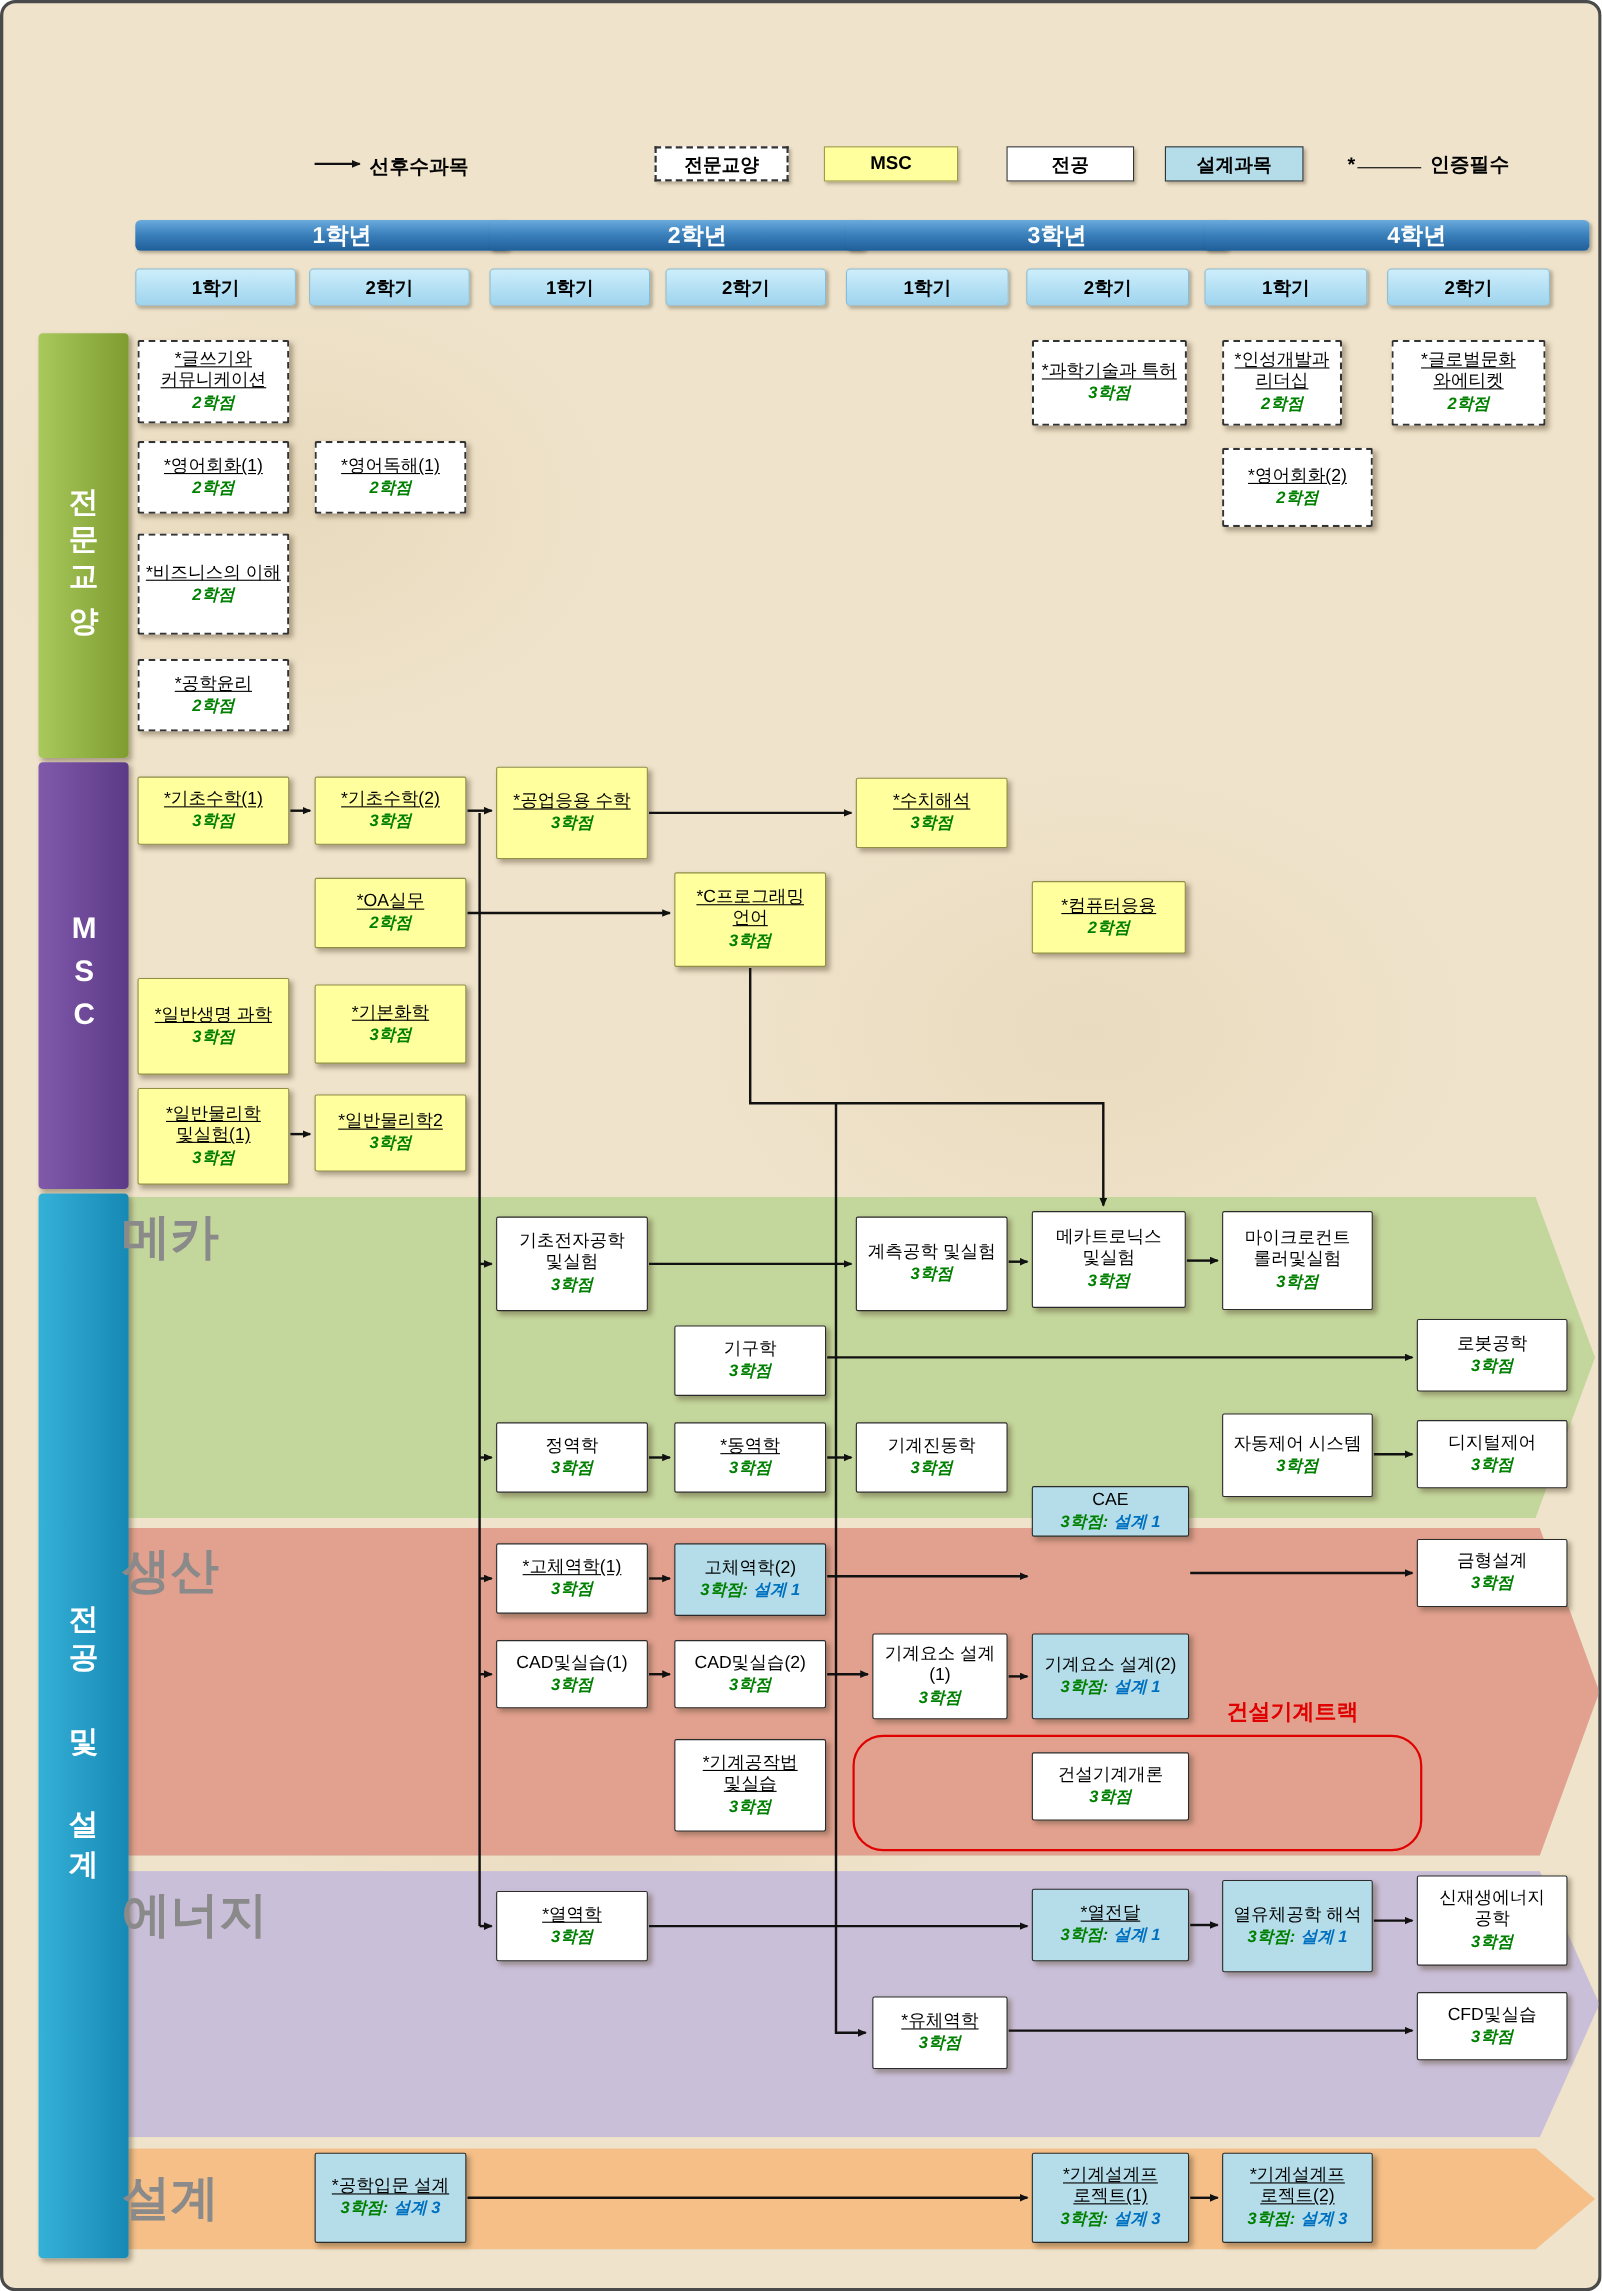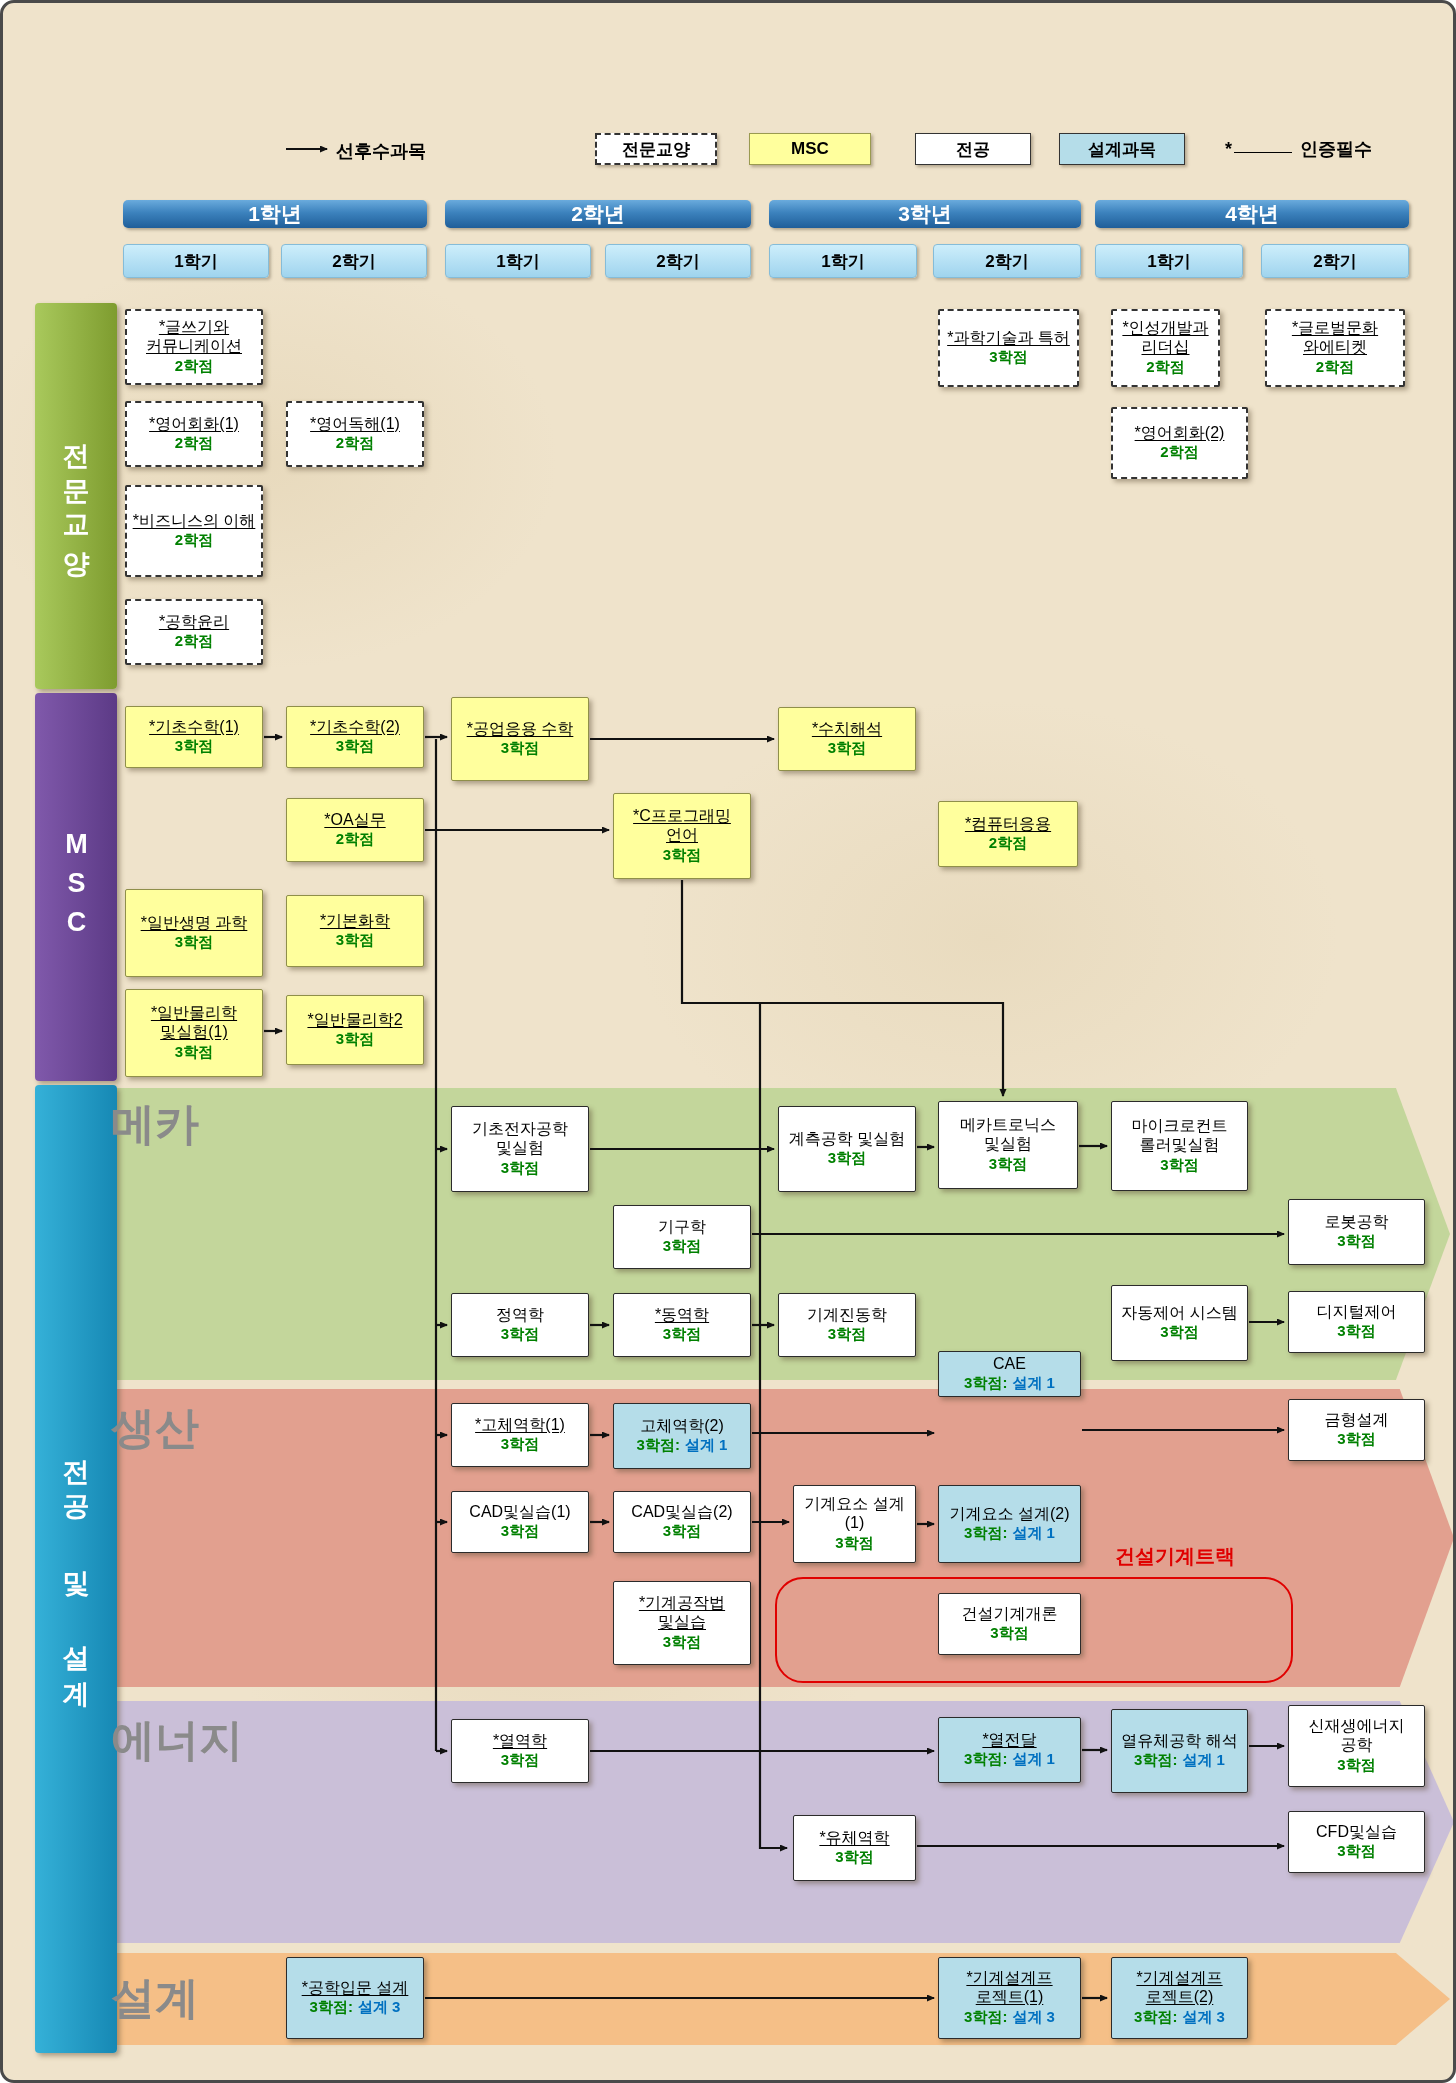--- a/index.html
+++ b/index.html
@@ -22,21 +22,21 @@
   .lg-msc{background:#ffff9d;border:1px solid #9a9a50;}
   .lg-major{background:#fff;border:1.5px solid #333;}
   .lg-design{background:#b5dde9;border:1.5px solid #333;}
   .legend-required{position:absolute;display:flex;align-items:center;height:32px;
     font-size:18px;font-weight:bold;color:#000;}
   .blank-line{display:inline-block;width:58px;height:1px;border-bottom:1.6px solid #000;margin:6px 8px 0 2px;}
   
   .year{position:absolute;top:197px;height:28px;display:flex;align-items:center;justify-content:center;
     color:#fff;font-weight:bold;font-size:21px;border-radius:5px;
     background:linear-gradient(180deg,#6aabdd 0%,#3c82bd 45%,#1f5e99 100%);
-    box-shadow:2px 2px 3px rgba(60,50,30,.35);}
+    box-shadow:2px 2px 3px rgba(60,50,30,.35);padding-left:36px;}
   .semester{position:absolute;top:241px;height:34px;display:flex;align-items:center;justify-content:center;
     font-size:17px;font-weight:bold;color:#000;border-radius:4px;box-sizing:border-box;
     background:linear-gradient(180deg,#cdeefb,#9fd4ee);border:1px solid #85bcd8;
     box-shadow:2px 2px 3px rgba(60,50,30,.3);}
   
   .side-bar{position:absolute;left:32px;width:82px;display:flex;align-items:center;justify-content:center;
     border-radius:4px;box-shadow:3px 3px 5px rgba(90,75,50,.45);z-index:6;}
   .side-bar span{writing-mode:vertical-rl;text-orientation:upright;color:#fff;font-weight:bold;
     font-size:27px;letter-spacing:9px;}
   .bar-liberal{background:linear-gradient(90deg,#a9c95c,#7e9c2f);}
@@ -49,21 +49,21 @@
   
   .course{position:absolute;display:flex;flex-direction:column;justify-content:center;align-items:center;
     text-align:center;background:#fff;border:1.5px solid #2b2b2b;border-radius:2px;
     box-shadow:3px 3px 5px rgba(90,75,50,.45);padding:2px 4px;box-sizing:border-box;z-index:20;}
   .course.liberal{border:2px dashed #333;background:#fff;}
   .course.msc{background:#ffff9d;border:1px solid #8f8f4a;}
   .course.major{background:#fff;}
   .course.design{background:#b5dde9;align-items:center;}
   .course-title{font-size:16px;line-height:1.18;color:#000;word-break:keep-all;}
   .course.starred .course-title{text-decoration:underline;text-underline-offset:2px;}
-  .course-credit{font-size:15px;font-weight:bold;color:#008000;margin-top:1px;white-space:nowrap;}
+  .course-credit{font-size:15px;font-weight:bold;color:#008000;margin-top:1px;white-space:nowrap;font-style:italic;}
   .design-label{color:#0070c0;margin-left:5px;font-weight:bold;}
   
   .track-rect{position:absolute;left:772px;top:1574px;width:514px;height:102px;
     border:2.5px solid #e00000;border-radius:28px;z-index:12;}
   .track-label{position:absolute;left:1112px;top:1540px;color:#e00000;font-weight:bold;font-size:20px;z-index:12;}
   .arrows{position:absolute;left:0;top:0;z-index:30;pointer-events:none;}
 </style>
 </head>
 <body>
 

